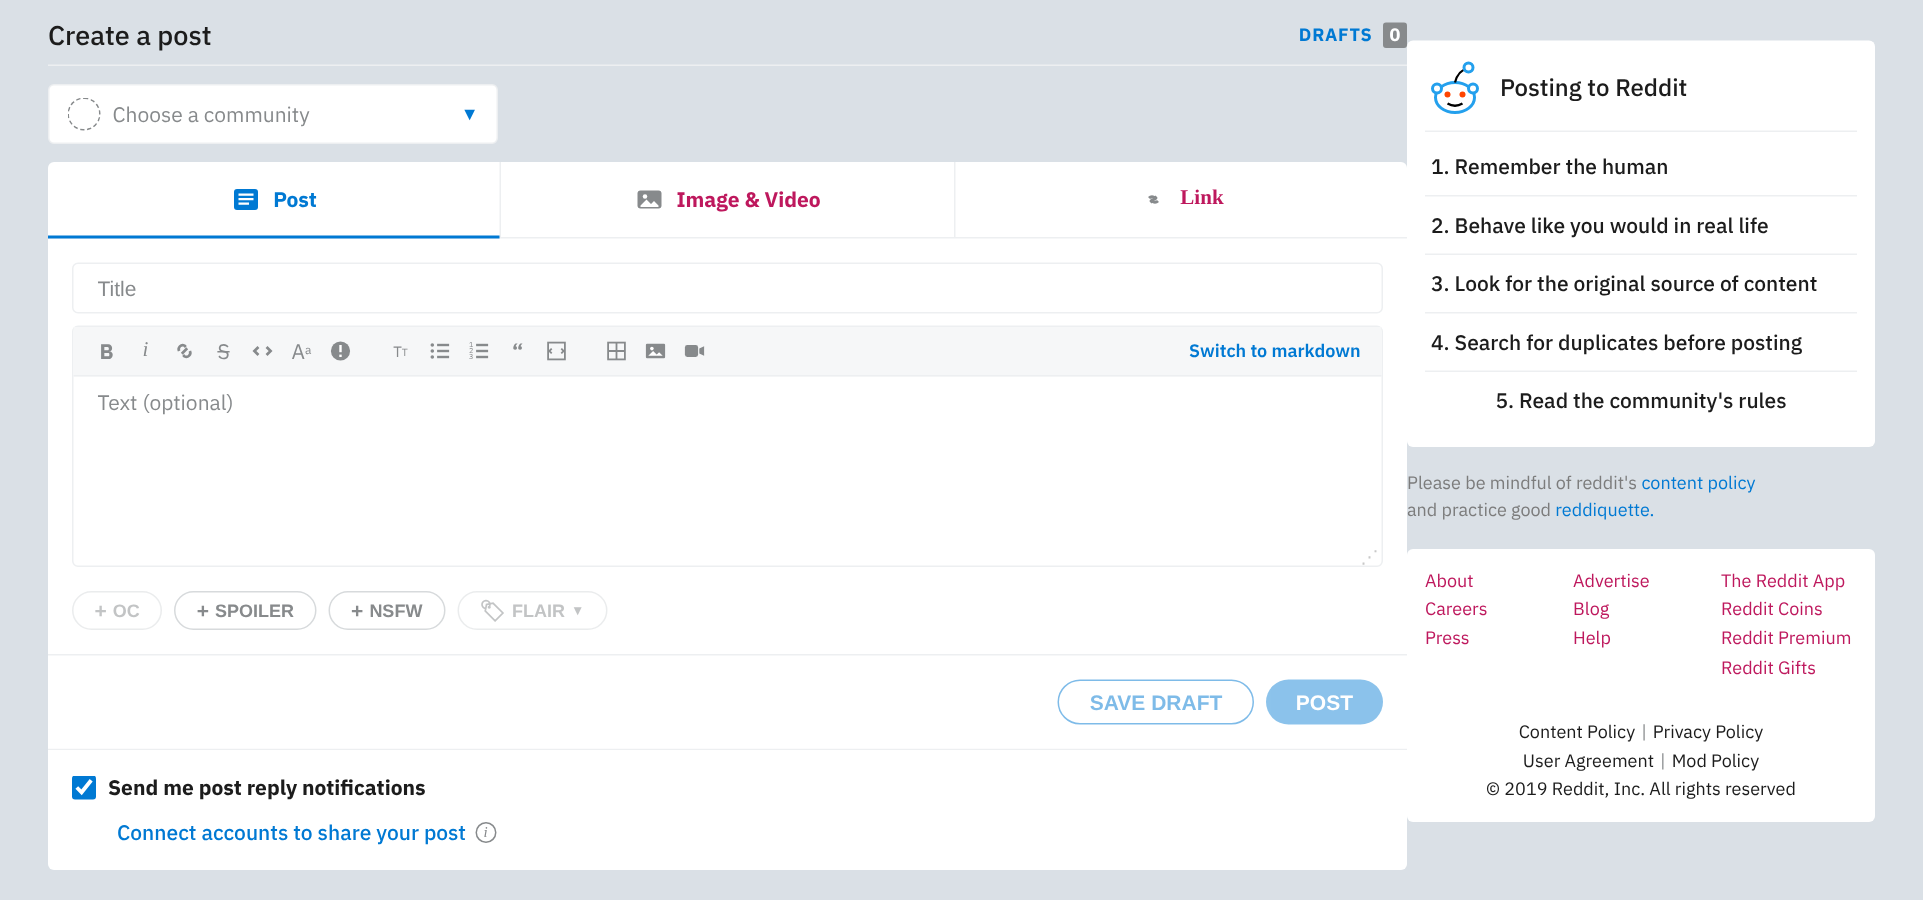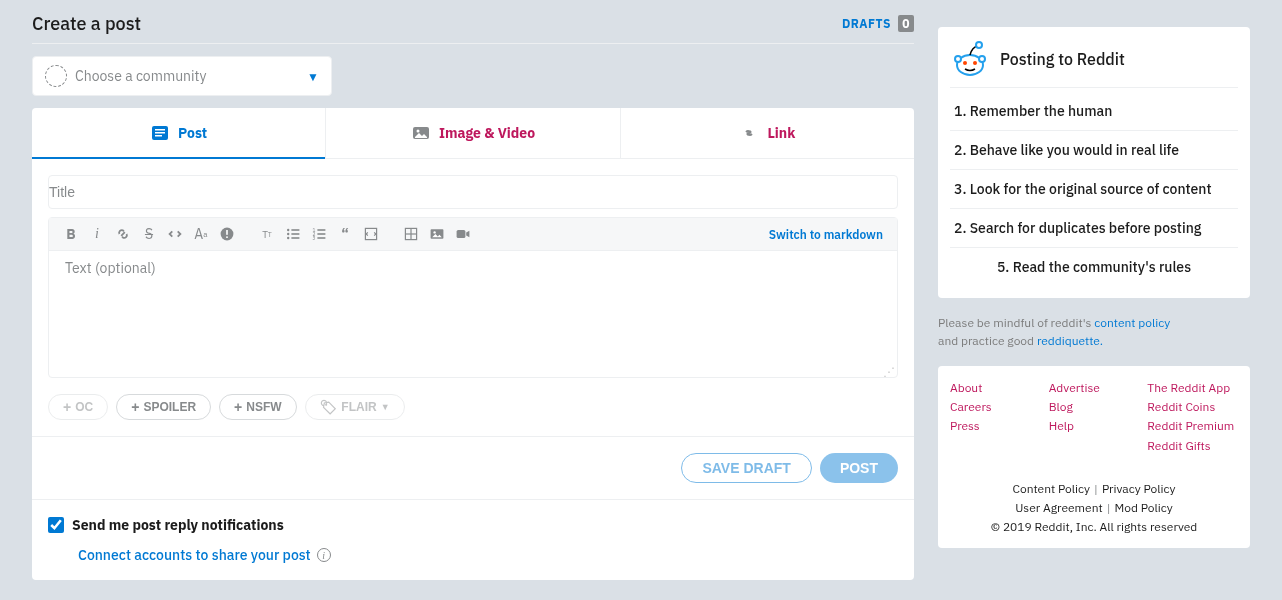--- a/index.html
+++ b/index.html
@@ -1,41 +1,41 @@
 <!DOCTYPE html>
 <html><head>
   <meta charset="utf-8">
   <style>
     * { margin: 0; padding: 0; box-sizing: border-box; }
     body { font-family: "IBM Plex Sans", -apple-system, BlinkMacSystemFont, "Segoe UI", Arial, sans-serif; background: #dae0e6; font-size: 14px; color: #1c1c1c; }
-    .page { display: flex; gap: 24px; padding: 0 32px; max-width: 1282px; margin: 0 auto; }
+    .page { display: flex; padding: 0 32px; max-width: 1282px; margin: 0 auto; }
     .main { flex: 1; min-width: 0; }
     .sidebar { width: 312px; flex-shrink: 0; padding-top: 27px; }
 
     .header-row { display: flex; justify-content: space-between; align-items: center; padding: 12px 0 8px; border-bottom: 1px solid #edeff1; margin-bottom: 12px; }
     .page-title { font-size: 18px; font-weight: 500; color: #1c1c1c; }
     .drafts { font-size: 12px; font-weight: 700; letter-spacing: 0.5px; color: #0079d3; cursor: pointer; }
     .drafts-badge { background: #878a8c; color: #fff; border-radius: 2px; padding: 1px 4px; margin-left: 4px; font-size: 12px; font-weight: 700; }
 
     .community-select { width: 300px; background: #fff; border: 1px solid #edeff1; border-radius: 4px; padding: 8px 12px; display: flex; align-items: center; gap: 8px; cursor: pointer; margin-bottom: 12px; }
     .community-circle { width: 22px; height: 22px; border: 1px dashed #878a8c; border-radius: 50%; flex-shrink: 0; }
     .community-text { flex: 1; color: #878a8c; font-size: 14px; }
     .chevron { color: #0079d3; font-size: 12px; }
 
     .card { background: #fff; border-radius: 4px; }
 
     .tabs { display: flex; border-bottom: 1px solid #edeff1; }
     .tab { flex: 1; display: flex; align-items: center; justify-content: center; gap: 8px; padding: 15px 0; font-size: 14px; font-weight: 700; color: #be185d; border-right: 1px solid #edeff1; cursor: pointer; position: relative; }
-    .tab:last-child { border-right: none; }
+    .tab:last-child { border-right: none; font-family: Liberation Serif, serif; }
     .tab.active { color: #0079d3; }
     .tab.active::after { content: ""; position: absolute; bottom: -1px; left: 0; right: 0; height: 2px; background: #0079d3; }
     .tab .icon { width: 20px; height: 20px; display: flex; align-items: center; justify-content: center; }
 
     .form-body { padding: 16px; }
-    .title-input { width: 100%; padding: 8px 0; border: 1px solid #edeff1; border-radius: 4px; font-size: 14px; outline: none; margin-bottom: 8px; }
+    .title-input { width: 100%; padding: 8px 16px; border: 1px solid #edeff1; border-radius: 4px; font-size: 14px; outline: none; margin-bottom: 8px; }
     .title-input::placeholder { color: #878a8c; }
 
     .editor { border: 1px solid #edeff1; border-radius: 4px; }
     .toolbar { display: flex; align-items: center; padding: 4px 10px; background: #f6f7f8; border-bottom: 1px solid #edeff1; gap: 4px; }
     .toolbar-group { display: flex; gap: 2px; margin-right: 12px; }
     .tool-btn { width: 24px; height: 24px; display: flex; align-items: center; justify-content: center; color: #878a8c; cursor: pointer; border-radius: 2px; }
     .toolbar-spacer { flex: 1; }
     .markdown-link { color: #0079d3; font-size: 12px; font-weight: 600; cursor: pointer; padding: 0 4px; }
 
     .editor-body { min-height: 122px; padding: 8px 16px; position: relative; }
@@ -286,21 +286,21 @@
               <circle cx="32" cy="20" r="3" fill="#fff" stroke="#24a0ed" stroke-width="2"></circle>
               <path d="M20 16 Q22 8 28 7" stroke="#000" stroke-width="1.5" fill="none"></path>
               <circle cx="29" cy="6" r="3" fill="#fff" stroke="#24a0ed" stroke-width="2"></circle>
             </svg>
         </div>
         <div class="posting-title">Posting to Reddit</div>
       </div>
       <div class="rule-item">1. Remember the human</div>
       <div class="rule-item">2. Behave like you would in real life</div>
       <div class="rule-item">3. Look for the original source of content</div>
-      <div class="rule-item">2. Search for duplicates before posting</div>
+      <div class="rule-item">4. Search for duplicates before posting</div>
       <div class="rule-item">5. Read the community's rules</div>
     </div>
 
     <div class="mindful">
       <span>Please be mindful of reddit's </span><a href="#">content policy</a><br>
       <span> and practice good </span><a href="#">reddiquette.</a>
     </div>
 
     <div class="footer-card">
       <div class="footer-cols">

